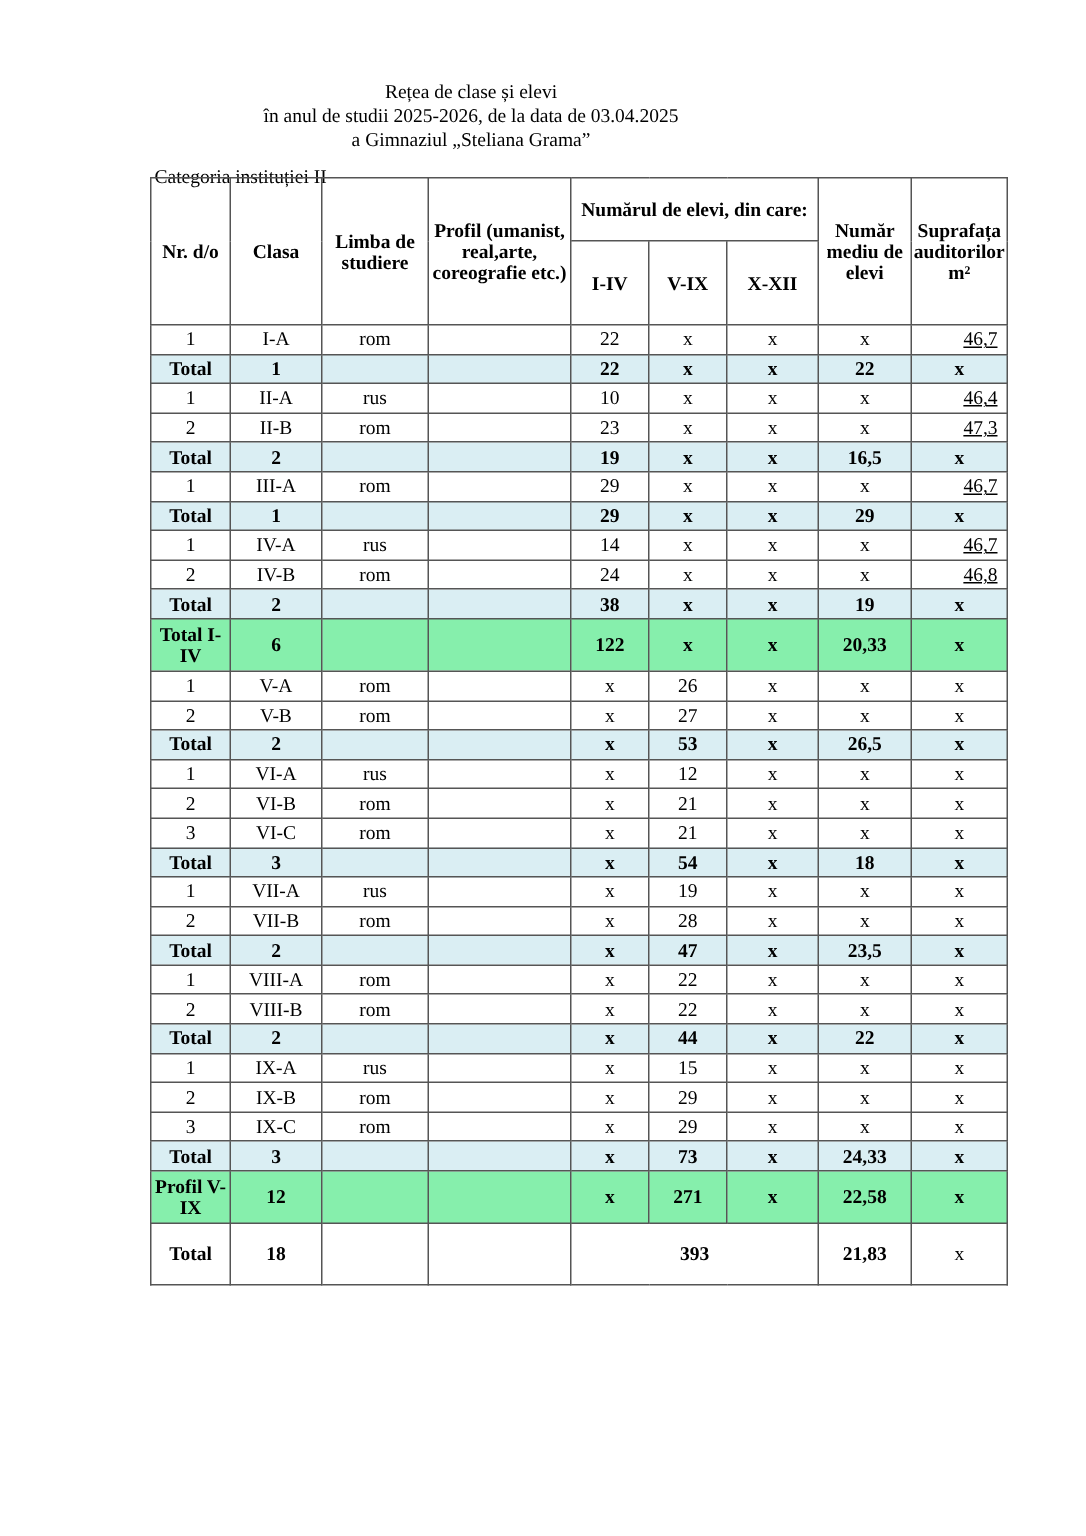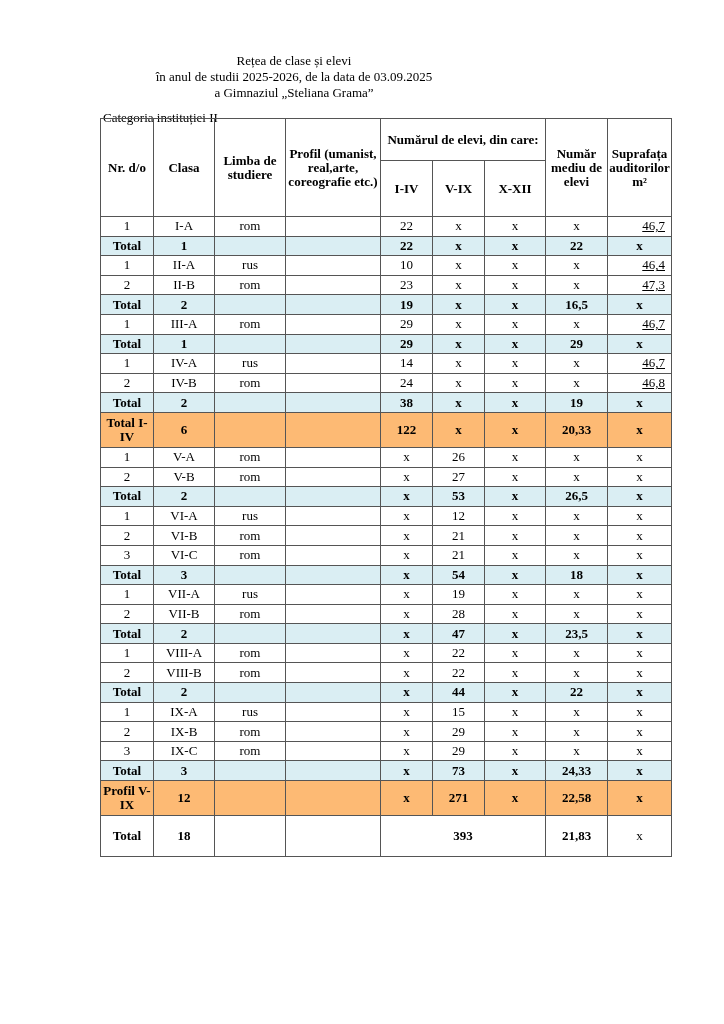--- a/index.html
+++ b/index.html
@@ -1,36 +1,36 @@
 <!DOCTYPE html>
 <html><head>
 <meta charset="utf-8">
 <style>
   html, body { margin:0; padding:0; background:#ffffff; }
   body { width:724px; height:1024px; position:relative; font-family:"Liberation Serif", serif; color:#000; }
-  .title { position:absolute; left:0; width:588px; text-align:center; font-size:13px; line-height:15px; }
+  .title { position:absolute; left:0; width:588px; text-align:center; font-size:13px; line-height:15px;padding-left:20px; }
   .t1 { top:53px; }
   .t2 { top:69px; }
   .t3 { top:85px; }
   .category { position:absolute; left:103px; top:110px; font-size:13px; line-height:15px; }
   table { position:absolute; left:100px; top:118px; border-collapse:collapse; table-layout:fixed; width:571px; font-size:13px; }
   td, th { border:1px solid #555; text-align:center; vertical-align:middle; padding:0; line-height:14px; }
   th { font-weight:bold; font-size:13px; }
   tr.row td { height:18.6px; }
   tr.sub td { background:#daeef3; font-weight:bold; height:18.6px; }
-  tr.grand td { background:#fdba74; font-weight:bold; height:34px;margin-top:28px; }
+  tr.grand td { background:#86efac; font-weight:bold; height:34px;margin-top:28px; }
   tr.final td { height:40px; font-weight:bold; }
   tr.final td.normal { font-weight:normal; }
   td.r { text-align:right; padding-right:6px;text-decoration:underline; }
 </style>
 </head>
 <body>
 
 <div class="title t1">Rețea de clase și elevi</div>
-<div class="title t2">în anul de studii 2025-2026, de la data de 03.09.2025</div>
+<div class="title t2">în anul de studii 2025-2026, de la data de 03.04.2025</div>
 <div class="title t3">a  Gimnaziul „Steliana Grama”</div>
 <div class="category">Categoria instituției II</div>
 
 <table>
   <colgroup>
     <col style="width:53px">
       <col style="width:61px">
       <col style="width:71px">
       <col style="width:95px">
     <col style="width:52px">

